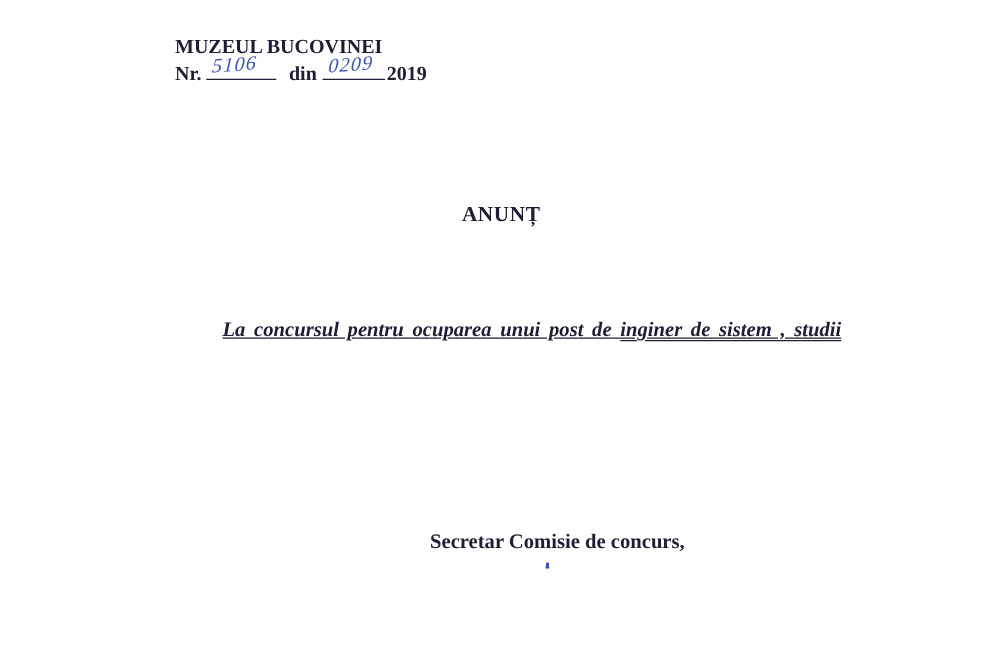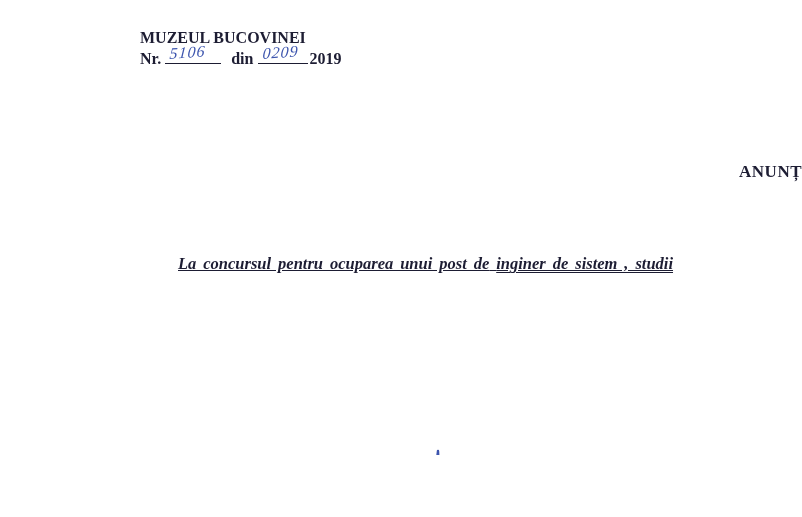--- a/index.html
+++ b/index.html
@@ -50,21 +50,21 @@
     transform-origin: left bottom;
     white-space: nowrap;
   }
 
   
   .doc-title {
     position: absolute;
     left: 0;
     top: 162px;
     width: 802px;
-    text-align: right;
+    text-align: center;
     font-weight: bold;
     font-size: 17px;
     letter-spacing: 0.5px;
   }
 
   
   .body-par {
     position: absolute;
     left: 130px;
     top: 244px;
@@ -125,20 +125,21 @@
 
   <div class="doc-title">ANUNȚ</div>
 
   <div class="body-par">
     <div class="par-line justify indent">
       <span>La concursul pentru ocuparea unui post de</span>
       <span class="uline">inginer de sistem , studii</span>
     </div>
   </div>
 
+  <div class="sig-role">Secretar Comisie de concurs,</div>
   <div class="sig-name">Bobu Daciana</div>
 
   <svg class="sig-svg" viewBox="0 0 96 74">
     <g fill="none" stroke="#3d55ae" stroke-width="2.4" stroke-linecap="round" stroke-linejoin="round">
 
       <path d="M 31 46
                C 24 38, 12 42, 13 52
                C 14 61, 27 63, 32 52
                C 37 40, 39 22, 41 5
                C 42 20, 41 42, 44 53

